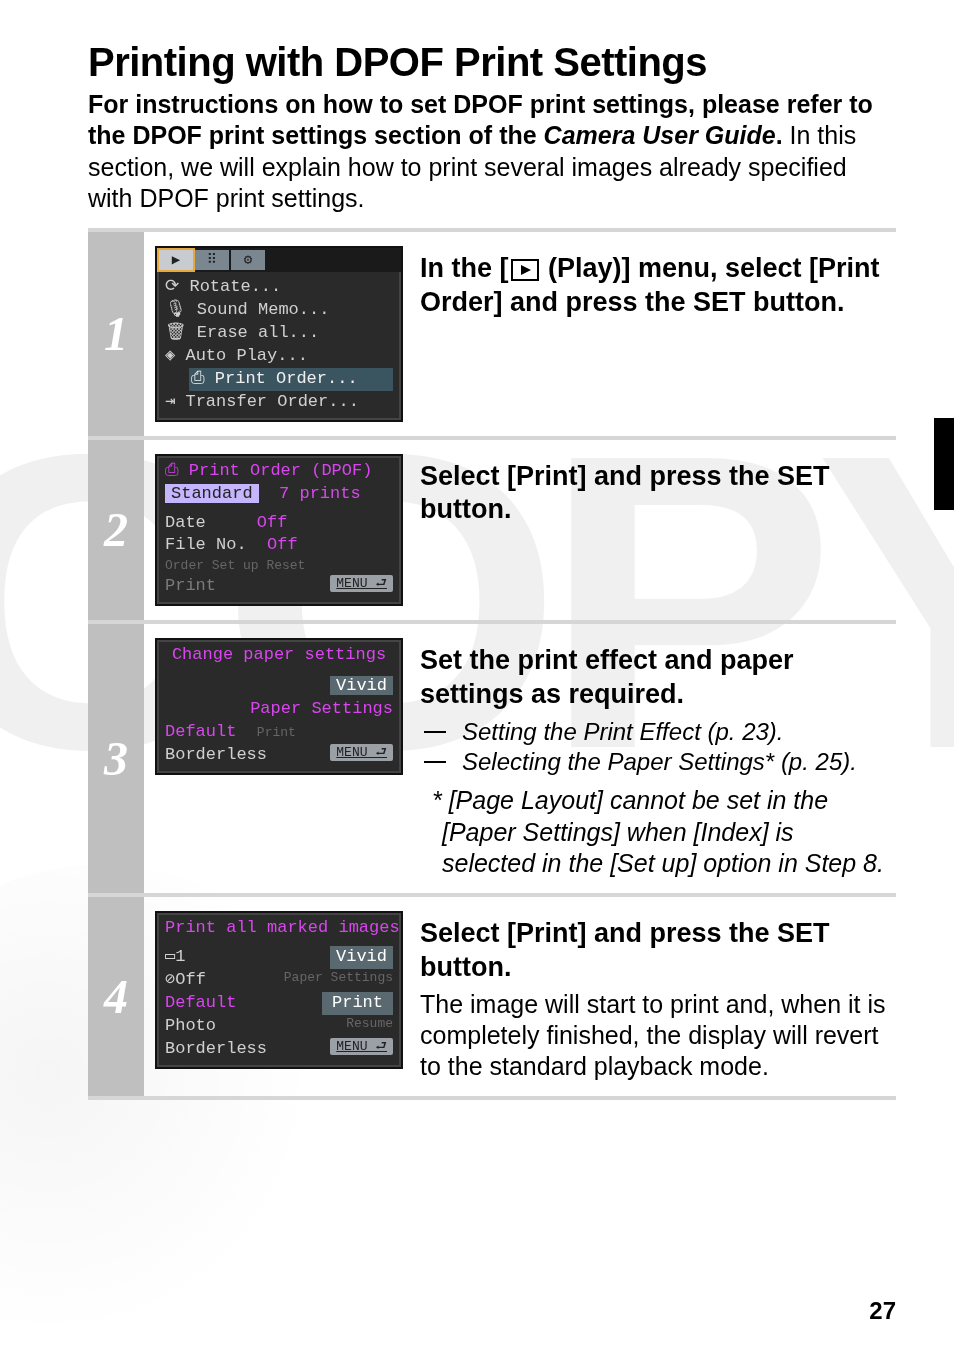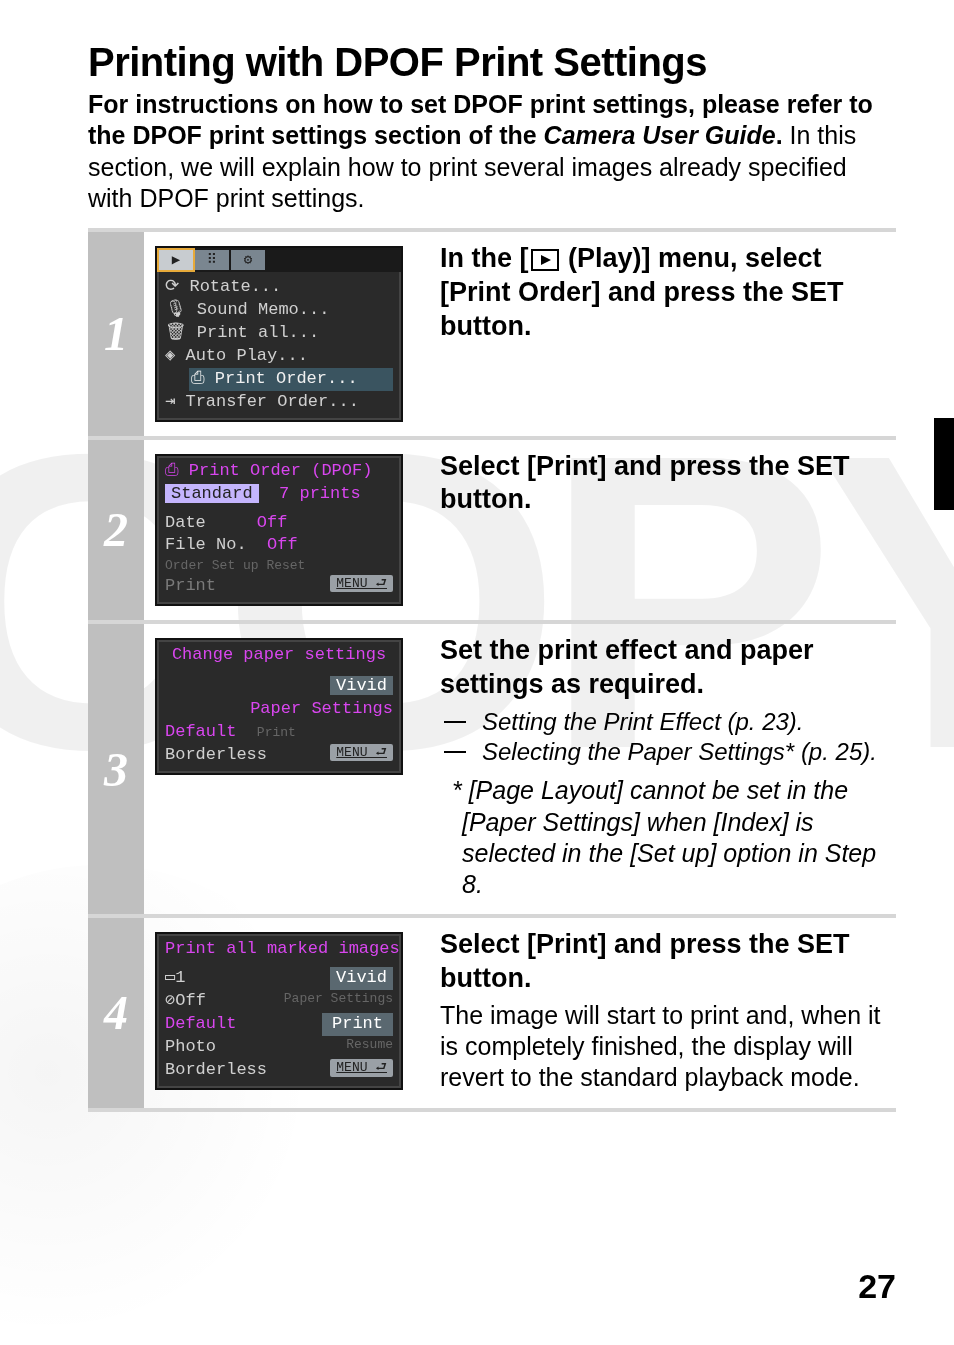--- a/index.html
+++ b/index.html
@@ -61,24 +61,23 @@
   }
   .step-shot {
     flex: 0 0 270px;
     padding: 14px 10px;
     display: flex;
     align-items: flex-start;
     justify-content: center;
   }
   .step-text {
     flex: 1;
-    padding: 10px 4px 14px 6px;
+    padding: 20px 4px 14px 6px;
     font-size: 25px;
     line-height: 1.25;
-    margin-left: 20px;
   }
   .step-text .headline { font-weight: 700; font-size: 27px; display: block; }
   .step-text p { margin-top: 4px; }
   .step-text em { }
   .step-text .note { font-style: italic; margin-left: 12px; display: block; text-indent: -10px; padding-left: 10px; }
   .step-text .sublist {
     margin: 6px 0 8px 26px;
     font-style: italic;
     font-size: 24px;
     position: relative;
@@ -162,23 +161,23 @@
     right: 0;
     top: 418px;
     width: 20px;
     height: 92px;
     background: #000;
     z-index: 2;
   }
 
   .page-number {
     position: absolute;
-    bottom: 39px;
+    bottom: 20px;
     right: 58px;
-    font-size: 34px;
+    font-size: 24px;
     font-weight: 700;
     margin-left: 44px;
   }
 
   
   .swoosh {
     position: absolute;
     left: -160px; bottom: -40px;
     width: 520px; height: 520px;
     border-radius: 50%;
@@ -208,21 +207,21 @@
       <div class="step-shot">
         <div class="lcd">
           <div class="tabbar">
             <span class="tab active">▶</span>
             <span class="tab">⠿</span>
             <span class="tab">⚙</span>
           </div>
           <div class="body">
             <div class="row">⟳ Rotate...</div>
             <div class="row">🎙 Sound Memo...</div>
-            <div class="row">🗑 Print all...</div>
+            <div class="row">🗑 Erase all...</div>
             <div class="row">◈ Auto Play...</div>
             <div class="row sel">⎙ Print Order...</div>
             <div class="row">⇥ Transfer Order...</div>
           </div>
         </div>
       </div>
       <div class="step-text">
         <span class="headline">
           <span>In the [</span><span class="play-icon"></span><span> (Play)] menu, select [Print Order] and press the SET button.</span>
         </span>

